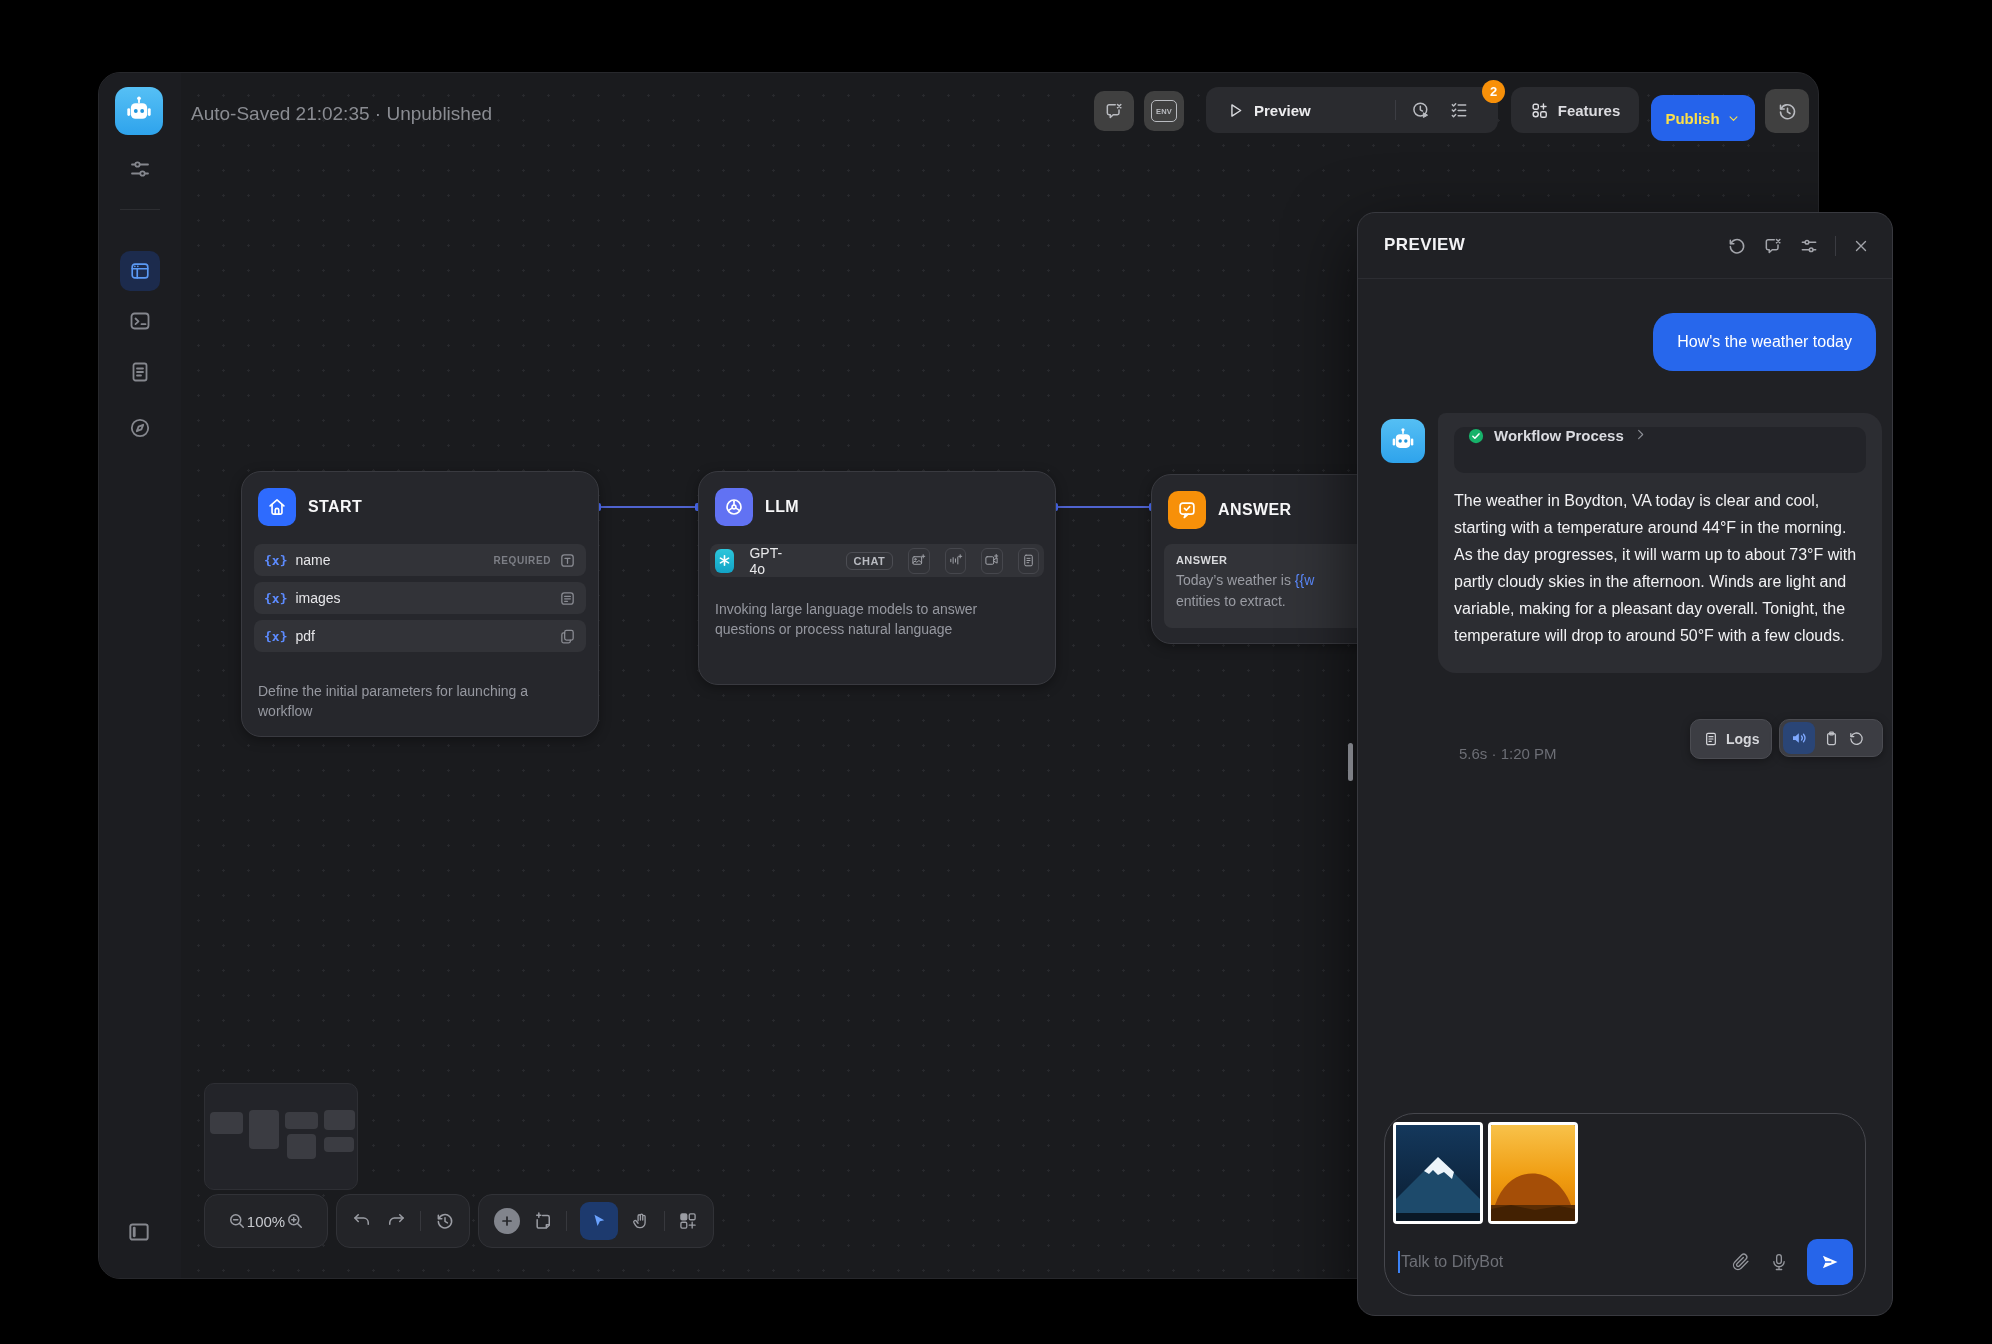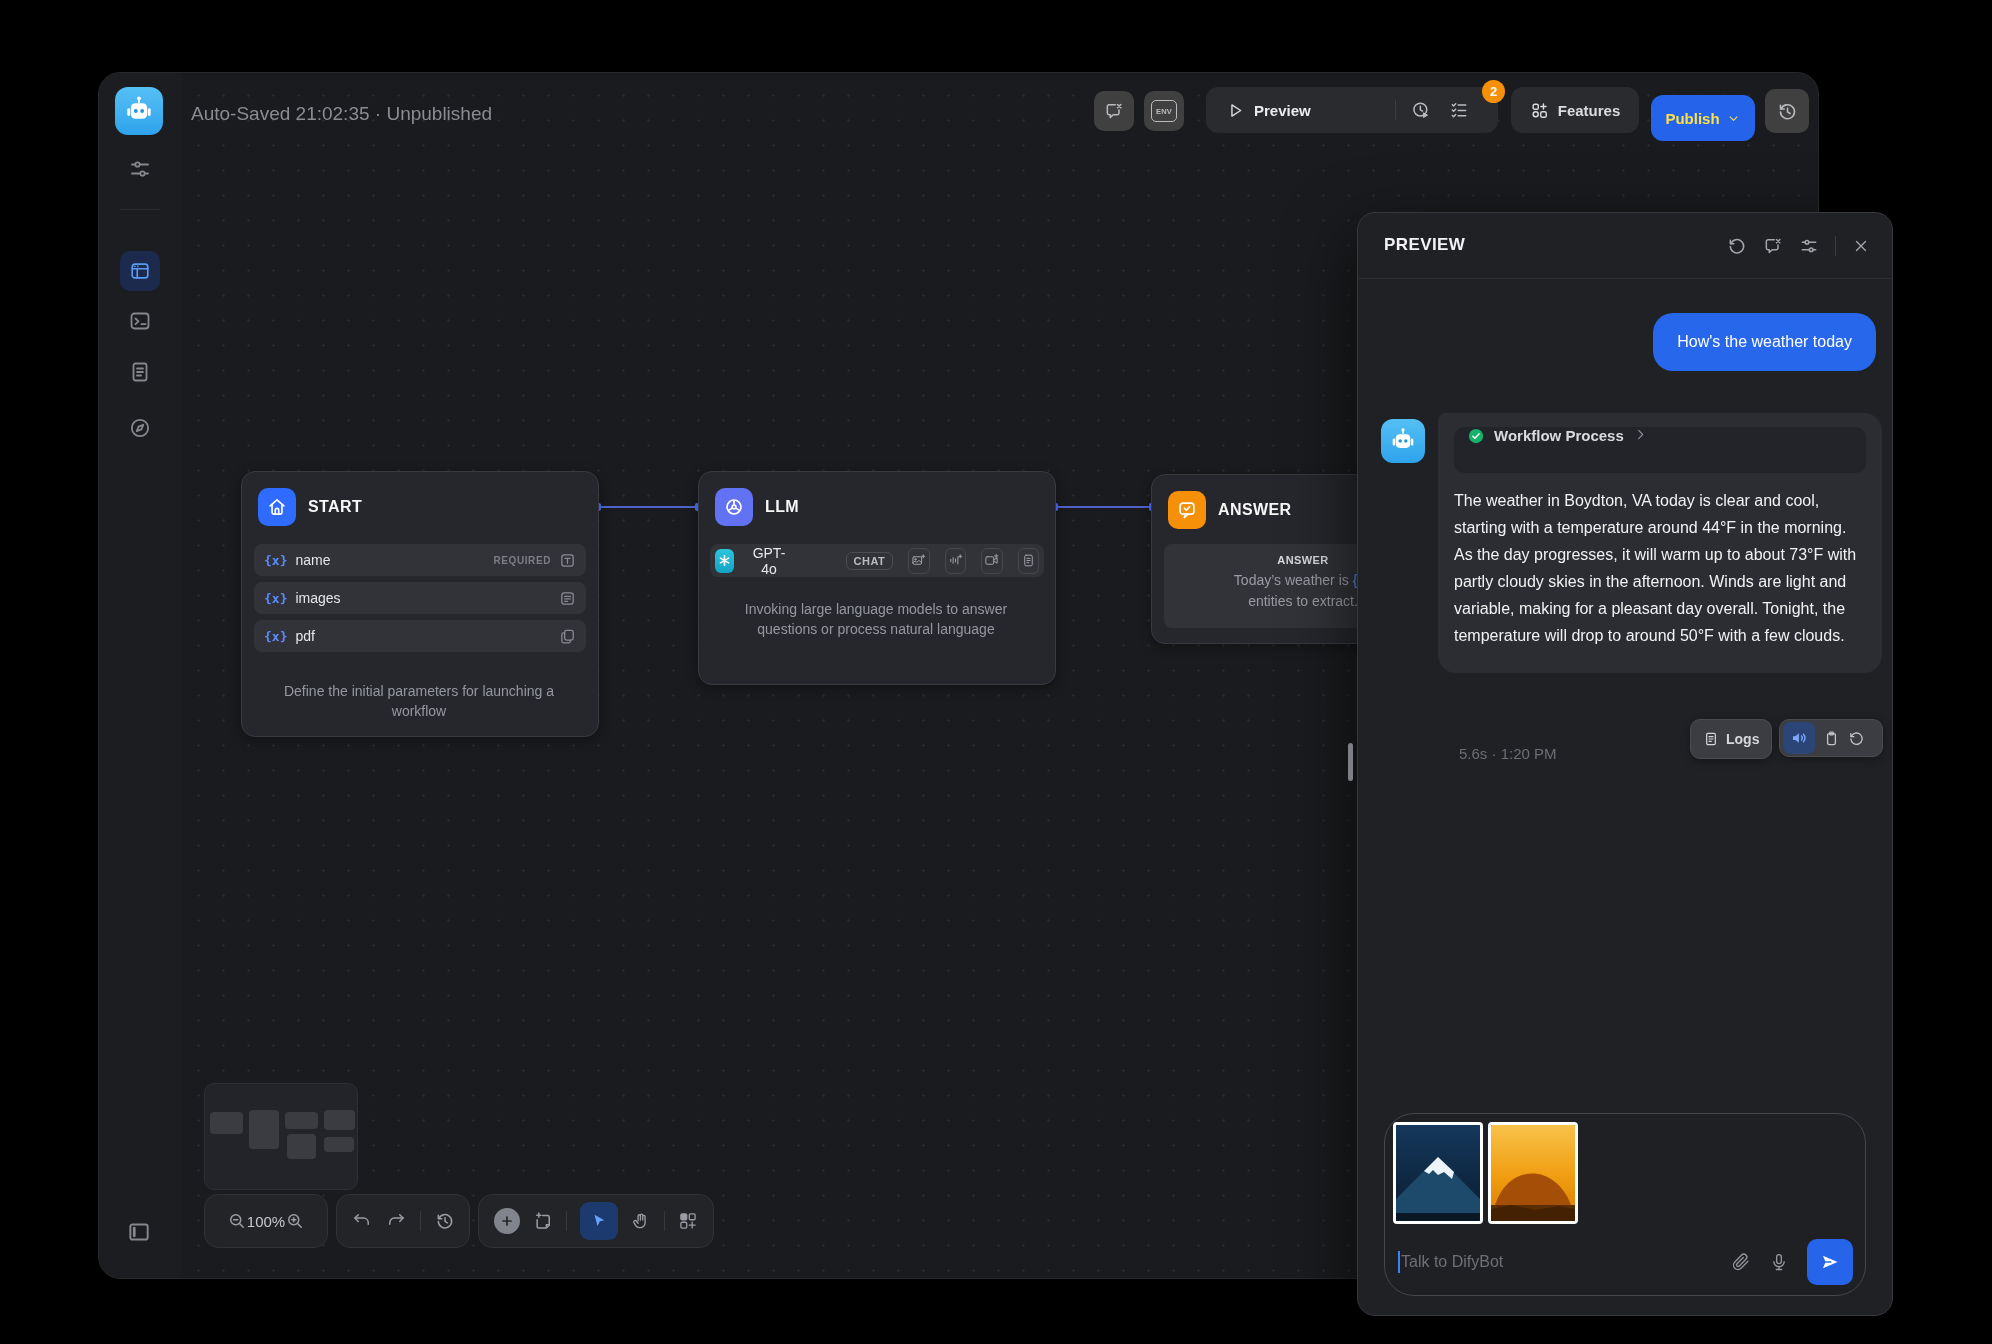--- a/index.html
+++ b/index.html
@@ -18,21 +18,21 @@
   .autosave{position:absolute;left:92px;top:30px;font-size:19px;color:#8a8c92;}
   .btn-sq{position:absolute;width:40px;height:40px;border-radius:10px;background:#404040;display:flex;align-items:center;justify-content:center;color:#b9bbc0;}
   .grp{position:absolute;left:1107px;top:14px;width:292px;height:46px;border-radius:12px;background:#2a2b2f;display:flex;align-items:center;color:#d9dade;}
   .grp .lbl{font-size:15px;font-weight:600;color:#ececee;}
   .vdiv{width:1px;height:20px;background:#3c3d43;}
   .btn-features{position:absolute;left:1412px;top:14px;width:128px;height:46px;border-radius:12px;background:#2a2b2f;display:flex;align-items:center;justify-content:center;gap:9px;color:#dcdce0;font-size:15px;font-weight:600;}
   .btn-publish{position:absolute;left:1552px;top:14px;width:104px;height:46px;border-radius:12px;background:#2563eb;display:flex;align-items:center;justify-content:center;gap:6px;color:#fde047;font-size:15px;font-weight:600;margin-top:8px;}
   .badge2{position:absolute;left:276px;top:-7px;width:23px;height:23px;border-radius:50%;background:#f79009;color:#fff;font-size:13px;font-weight:700;display:flex;align-items:center;justify-content:center;}
   .envbox{width:24px;height:20px;border:1.6px solid #b9bbc0;border-radius:5px;font-size:7.5px;font-weight:800;color:#b9bbc0;display:flex;align-items:center;justify-content:center;letter-spacing:.2px;}
   
-  .node{position:absolute;background:#26272c;border:1px solid #393a40;border-radius:14px;box-shadow:0 3px 12px rgba(0,0,0,.35);text-align:center;}
+  .node{position:absolute;background:#26272c;border:1px solid #393a40;border-radius:20px;box-shadow:0 3px 12px rgba(0,0,0,.35);}
   .node-head{position:absolute;left:16px;top:16px;display:flex;align-items:center;gap:12px;}
   .node-ic{width:38px;height:38px;border-radius:10px;display:flex;align-items:center;justify-content:center;color:#fff;}
   .node-title{font-size:16px;font-weight:700;color:#f7f7f8;letter-spacing:.4px;}
   .vrow{position:absolute;left:12px;width:332px;height:32px;border-radius:8px;background:#323338;display:flex;align-items:center;padding:0 10px;box-sizing:border-box;gap:8px;}
   .vx{font-family:"DejaVu Sans Mono",monospace;font-size:13px;font-weight:700;color:#5c8bff;}
   .vname{font-size:14px;color:#e6e6e9;}
   .vtag{margin-left:auto;font-size:10px;font-weight:700;letter-spacing:.6px;color:#7c7e85;}
   .vico{color:#8a8c93;}
   .ndesc{position:absolute;left:16px;font-size:14px;line-height:20px;color:#9698a0;}
   .modelrow{position:absolute;left:11px;top:72px;width:334px;height:33px;border-radius:8px;background:#323338;display:flex;align-items:center;padding:0 5px;box-sizing:border-box;gap:15px;}

